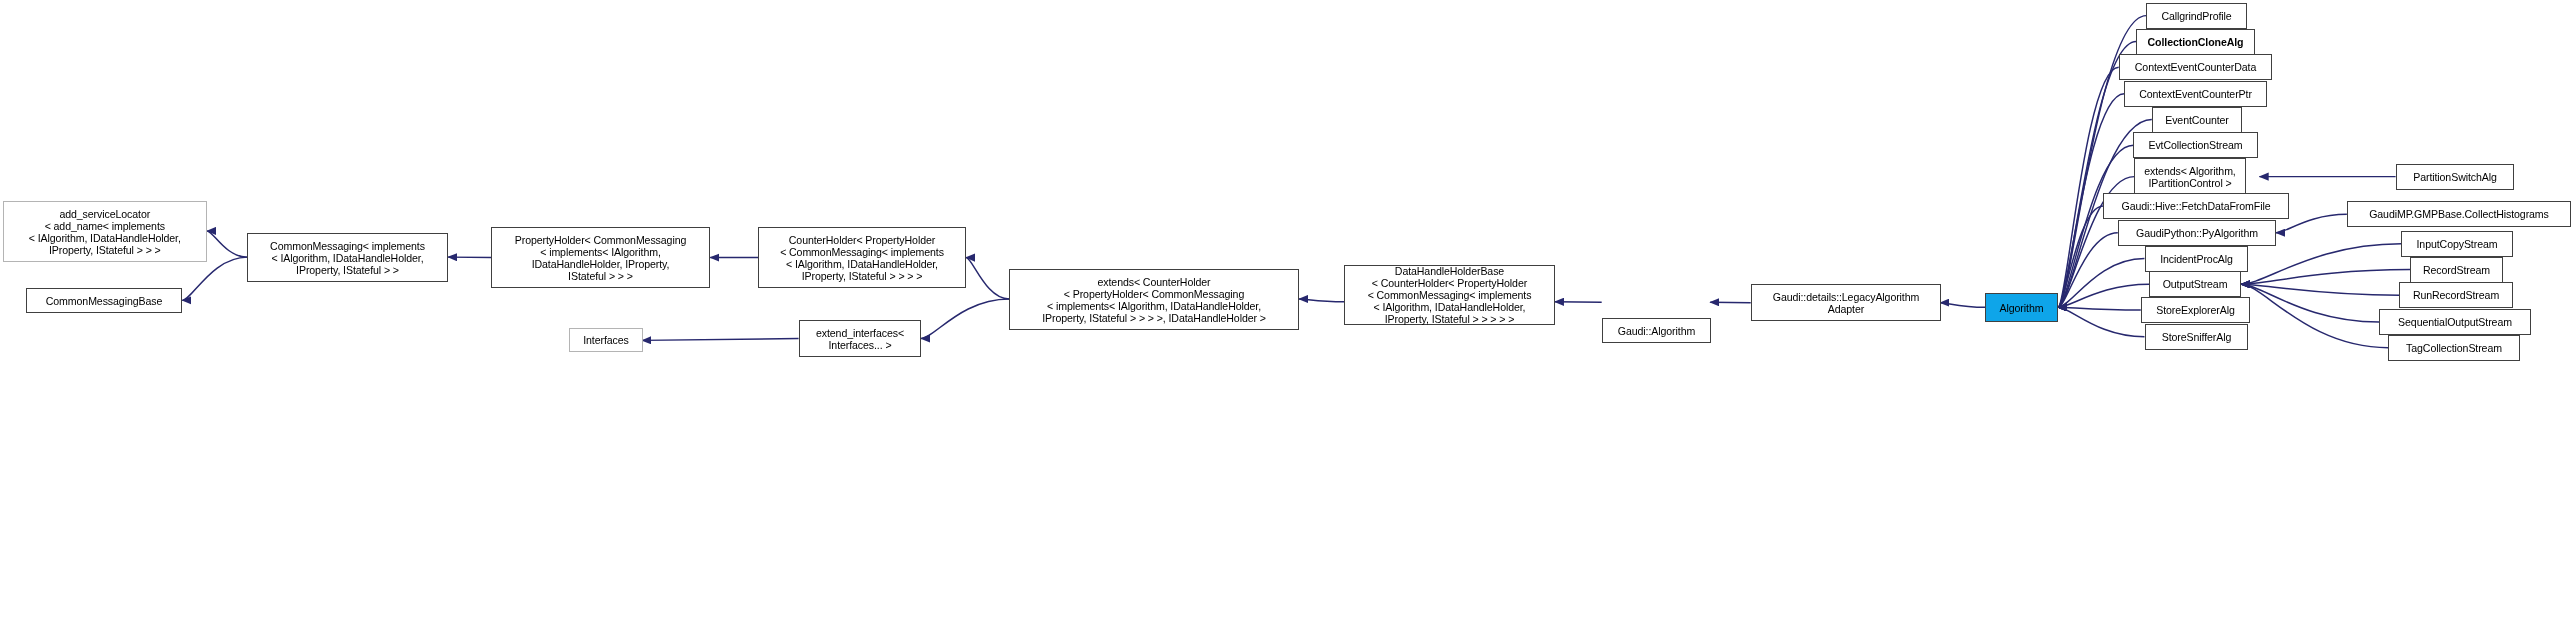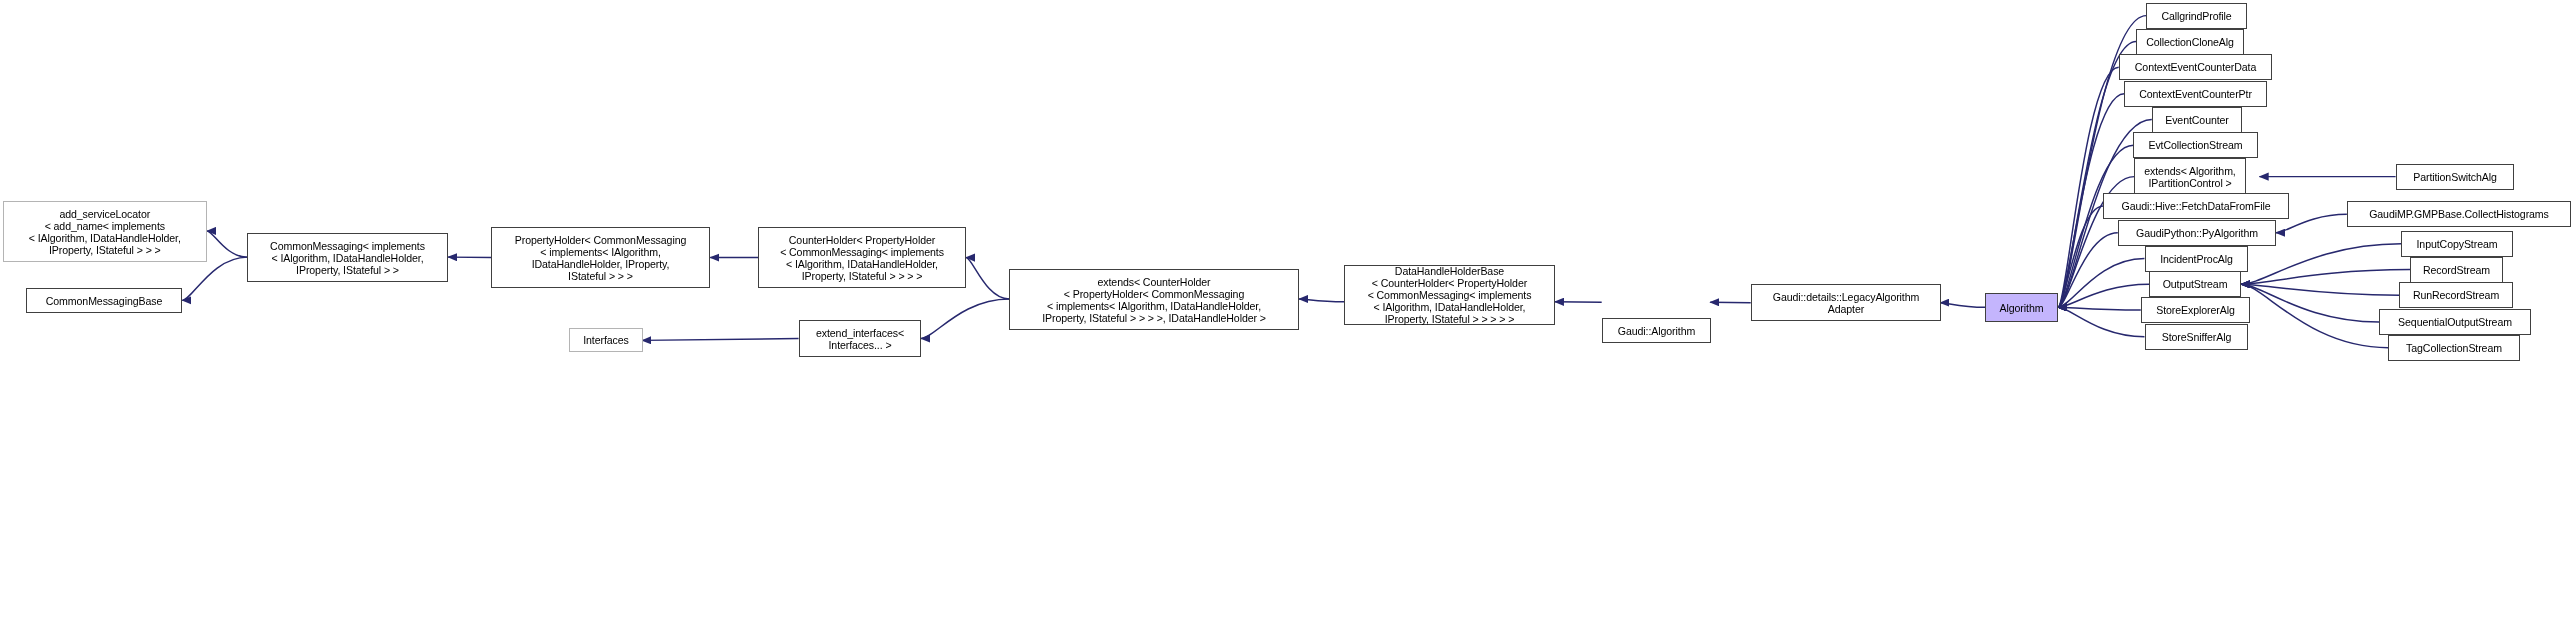--- a/index.html
+++ b/index.html
@@ -21,21 +21,21 @@
     justify-content:center;
     text-align:center;
     font-size:10.6px;
     line-height:12px;
     color:#000000;
     letter-spacing:-0.1px;
     white-space:pre-line;
     padding:0.9px 2.8px;
   }
   .node.faded{border-color:#b4b4b4;color:#000;}
-  .node.current{background:#c4b5fd;border:0.9px solid #404040;}
+  .node.current{background:#0ea5e9;border:0.9px solid #404040;}
 </style>
 </head>
 <body>
 
 <div id="diagram">
   <svg class="edges" id="edge-layer" viewBox="0 0 2800 687">
     <defs>
       <marker id="arrowhead" markerWidth="11" markerHeight="9" refX="10" refY="4.5" orient="auto" markerUnits="userSpaceOnUse">
         <path d="M0,0 L11,4.5 L0,9 z" fill="#27286e"></path>
       </marker>
@@ -101,21 +101,21 @@
       <div class="node" style="left: 1344px; top: 265px; width: 211px; height: 60px;">DataHandleHolderBase
 &lt; CounterHolder&lt; PropertyHolder
 &lt; CommonMessaging&lt; implements
 &lt; IAlgorithm, IDataHandleHolder,
 IProperty, IStateful &gt; &gt; &gt; &gt; &gt;</div>
       <div class="node" style="left: 1602px; top: 290px; width: 109px; height: 25px; margin-top: 28px;">Gaudi::Algorithm</div>
       <div class="node" style="left: 1751px; top: 284px; width: 190px; height: 37px;">Gaudi::details::LegacyAlgorithm
 Adapter</div>
       <div class="node current" style="left: 1985px; top: 293px; width: 73px; height: 29px;">Algorithm</div>
       <div class="node" style="left: 2146px; top: 2.8px; width: 101px; height: 26px;">CallgrindProfile</div>
-      <div class="node" style="left: 2136px; top: 28.5px; width: 108px; height: 26px;">CollectionCloneAlg</div>
+      <div class="node" style="left: 2136px; top: 28.5px; width: 119px; height: 26px; font-weight: bold;">CollectionCloneAlg</div>
       <div class="node" style="left: 2119px; top: 54px; width: 153px; height: 26px;">ContextEventCounterData</div>
       <div class="node" style="left: 2124px; top: 81px; width: 143px; height: 26px;">ContextEventCounterPtr</div>
       <div class="node" style="left: 2152px; top: 107px; width: 90px; height: 26px;">EventCounter</div>
       <div class="node" style="left: 2133px; top: 132px; width: 125px; height: 26px;">EvtCollectionStream</div>
       <div class="node" style="left: 2134px; top: 158px; width: 112px; height: 37px;">extends&lt; Algorithm,
 IPartitionControl &gt;</div>
       <div class="node" style="left: 2103px; top: 193px; width: 186px; height: 26px;">Gaudi::Hive::FetchDataFromFile</div>
       <div class="node" style="left: 2118px; top: 220px; width: 158px; height: 26px;">GaudiPython::PyAlgorithm</div>
       <div class="node" style="left: 2145px; top: 246px; width: 103px; height: 26px;">IncidentProcAlg</div>
       <div class="node" style="left: 2149px; top: 271px; width: 92px; height: 26px;">OutputStream</div>

